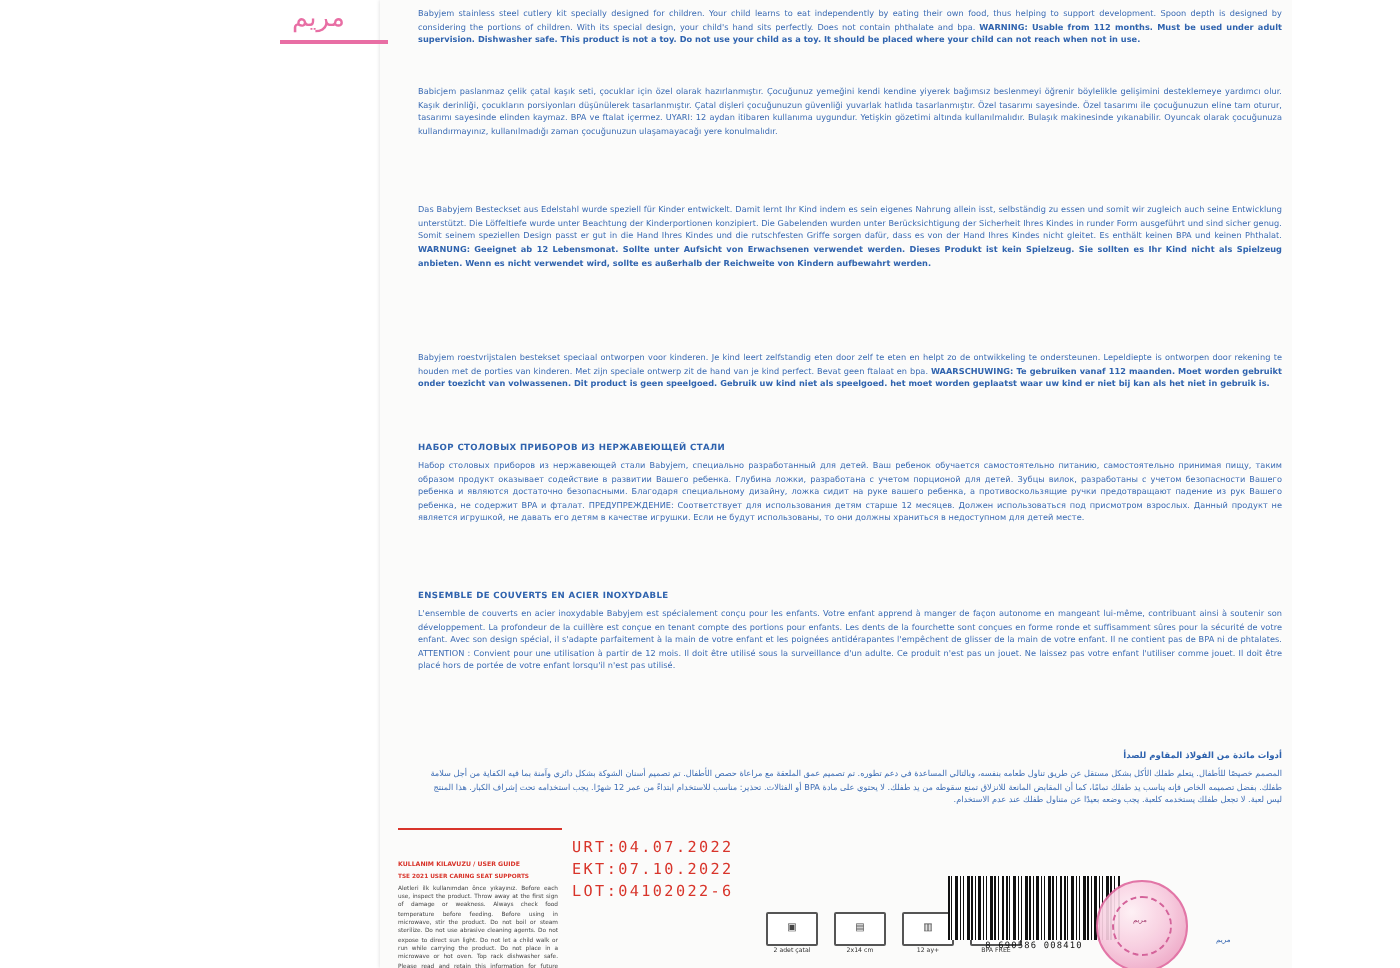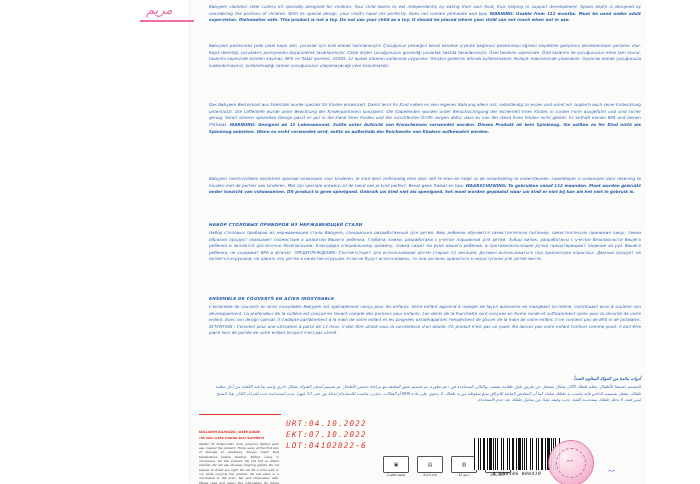--- a/index.html
+++ b/index.html
@@ -12,21 +12,20 @@
     background: #ffffff;
     font-family: "DejaVu Sans", sans-serif;
     overflow: hidden;
   }
   .page {
     position: relative;
     width: 646px;
     height: 484px;
     background: #f7f6f4;
     overflow: hidden;
-    font-style: italic;
   }
   
   .sheet {
     position: absolute;
     left: 190px;
     top: 0px;
     width: 480px;
     height: 484px;
     background: #fbfbfa;
     box-shadow: 0 0 2px rgba(0,0,0,0.15);
@@ -281,21 +280,21 @@
     <span>L'ensemble de couverts en acier inoxydable Babyjem est spécialement conçu pour les enfants. Votre enfant apprend à manger de façon autonome en mangeant lui-même, contribuant ainsi à soutenir son développement. La profondeur de la cuillère est conçue en tenant compte des portions pour enfants. Les dents de la fourchette sont conçues en forme ronde et suffisamment sûres pour la sécurité de votre enfant. Avec son design spécial, il s'adapte parfaitement à la main de votre enfant et les poignées antidérapantes l'empêchent de glisser de la main de votre enfant. Il ne contient pas de BPA ni de phtalates. ATTENTION : Convient pour une utilisation à partir de 12 mois. Il doit être utilisé sous la surveillance d'un adulte. Ce produit n'est pas un jouet. Ne laissez pas votre enfant l'utiliser comme jouet. Il doit être placé hors de portée de votre enfant lorsqu'il n'est pas utilisé.</span>
   </div>
 
   <div class="block rtl" style="top:376px;">
     <span class="heading">أدوات مائدة من الفولاذ المقاوم للصدأ</span>
     <span>المصمم خصيصًا للأطفال. يتعلم طفلك الأكل بشكل مستقل عن طريق تناول طعامه بنفسه، وبالتالي المساعدة في دعم تطوره. تم تصميم عمق الملعقة مع مراعاة حصص الأطفال. تم تصميم أسنان الشوكة بشكل دائري وآمنة بما فيه الكفاية من أجل سلامة طفلك. بفضل تصميمه الخاص فإنه يناسب يد طفلك تمامًا، كما أن المقابض المانعة للانزلاق تمنع سقوطه من يد طفلك. لا يحتوي على مادة BPA أو الفثالات.</span>
     <span>تحذير: مناسب للاستخدام ابتداءً من عمر 12 شهرًا. يجب استخدامه تحت إشراف الكبار. هذا المنتج ليس لعبة. لا تجعل طفلك يستخدمه كلعبة. يجب وضعه بعيدًا عن متناول طفلك عند عدم الاستخدام.</span>
   </div>
 
   <div class="codes">
-    <div>URT:04.10.2022</div>
+    <div>URT:04.07.2022</div>
     <div>EKT:07.10.2022</div>
     <div>LOT:04102022-6</div>
   </div>
 
   <div class="rule"></div>
 
   <div class="fineprint">
     <span class="fp-head">KULLANIM KILAVUZU / USER GUIDE</span>
     <span class="fp-sub">TSE 2021 USER CARING SEAT SUPPORTS</span>
     <span>Aletleri ilk kullanımdan önce yıkayınız. Before each use, inspect the product. Throw away at the first sign of damage or weakness. Always check food temperature before feeding. Before using in microwave, stir the product. Do not boil or steam sterilize. Do not use abrasive cleaning agents. Do not expose to direct sun light. Do not let a child walk or run while carrying the product. Do not place in a microwave or hot oven. Top rack dishwasher safe. Please read and retain this information for future reference. Keep this instruction for further use. Conformity to EN 14372.</span>

